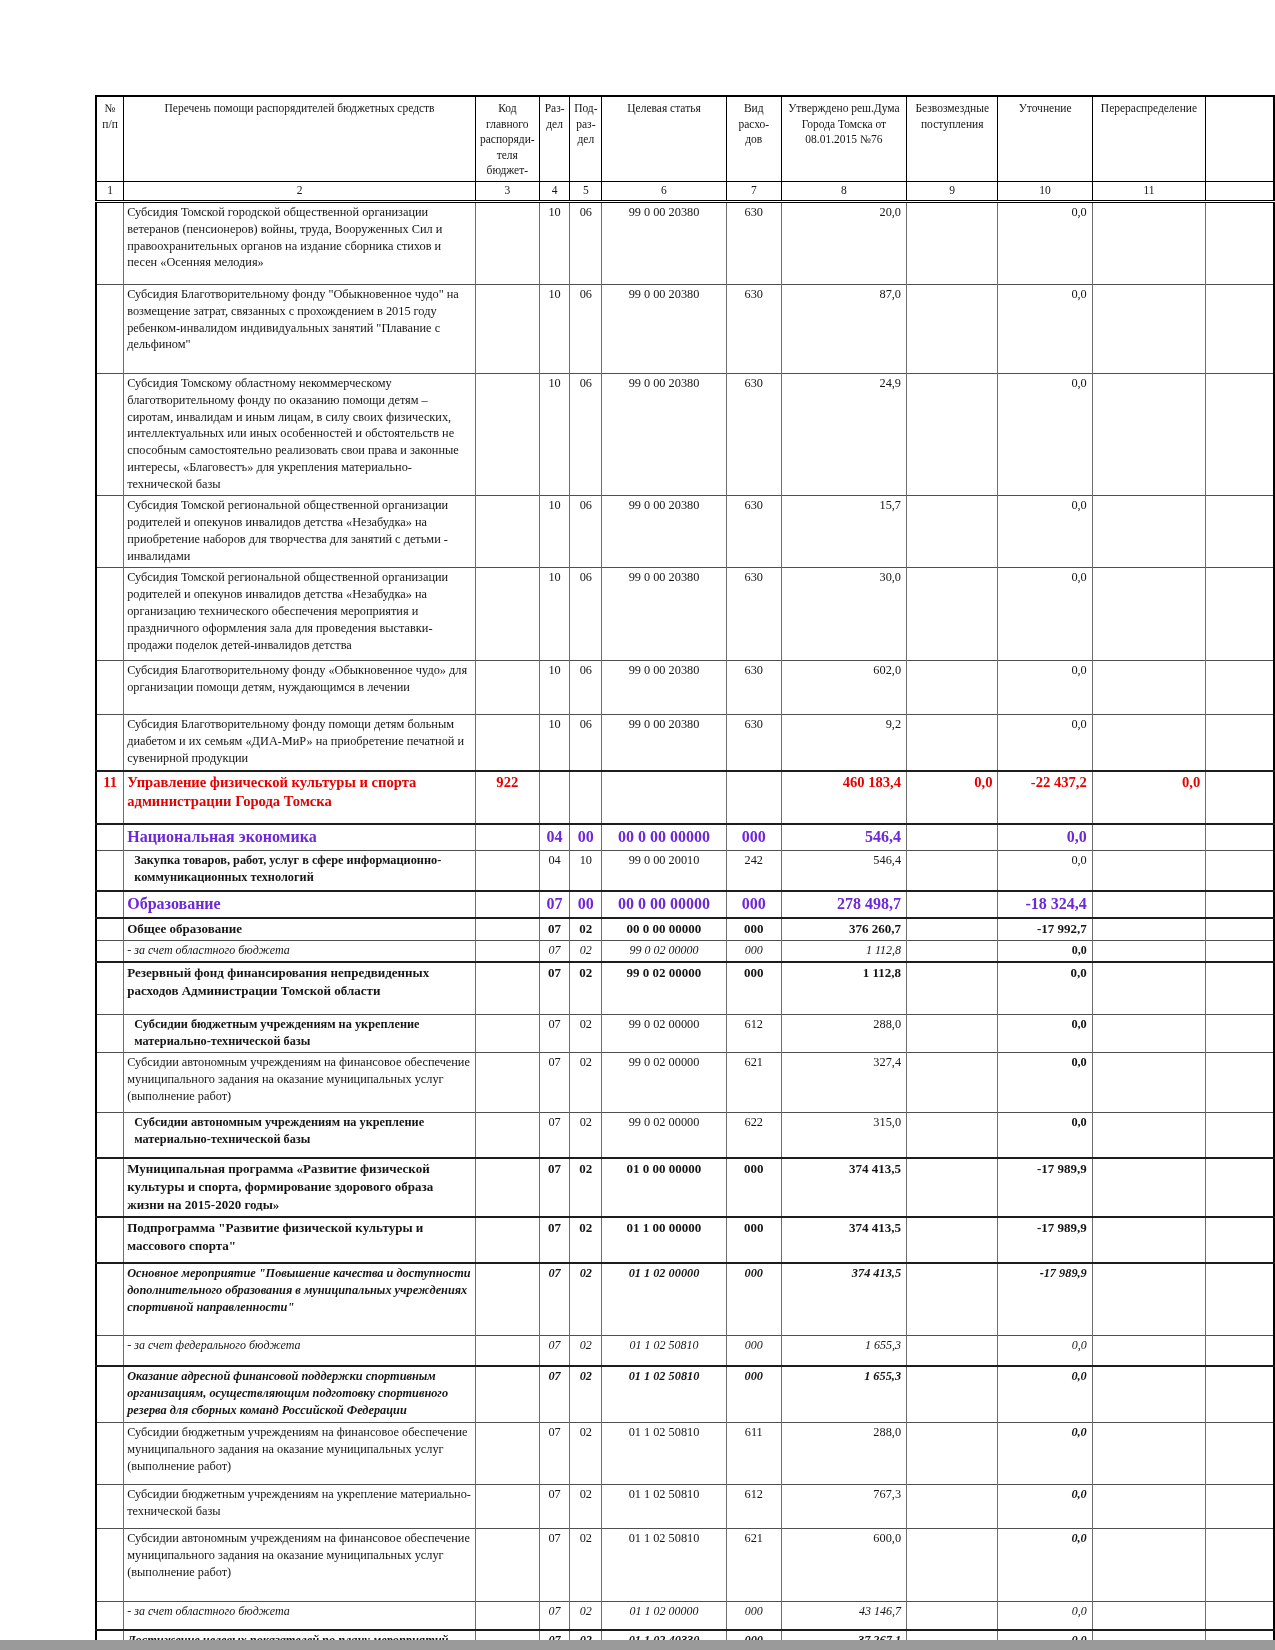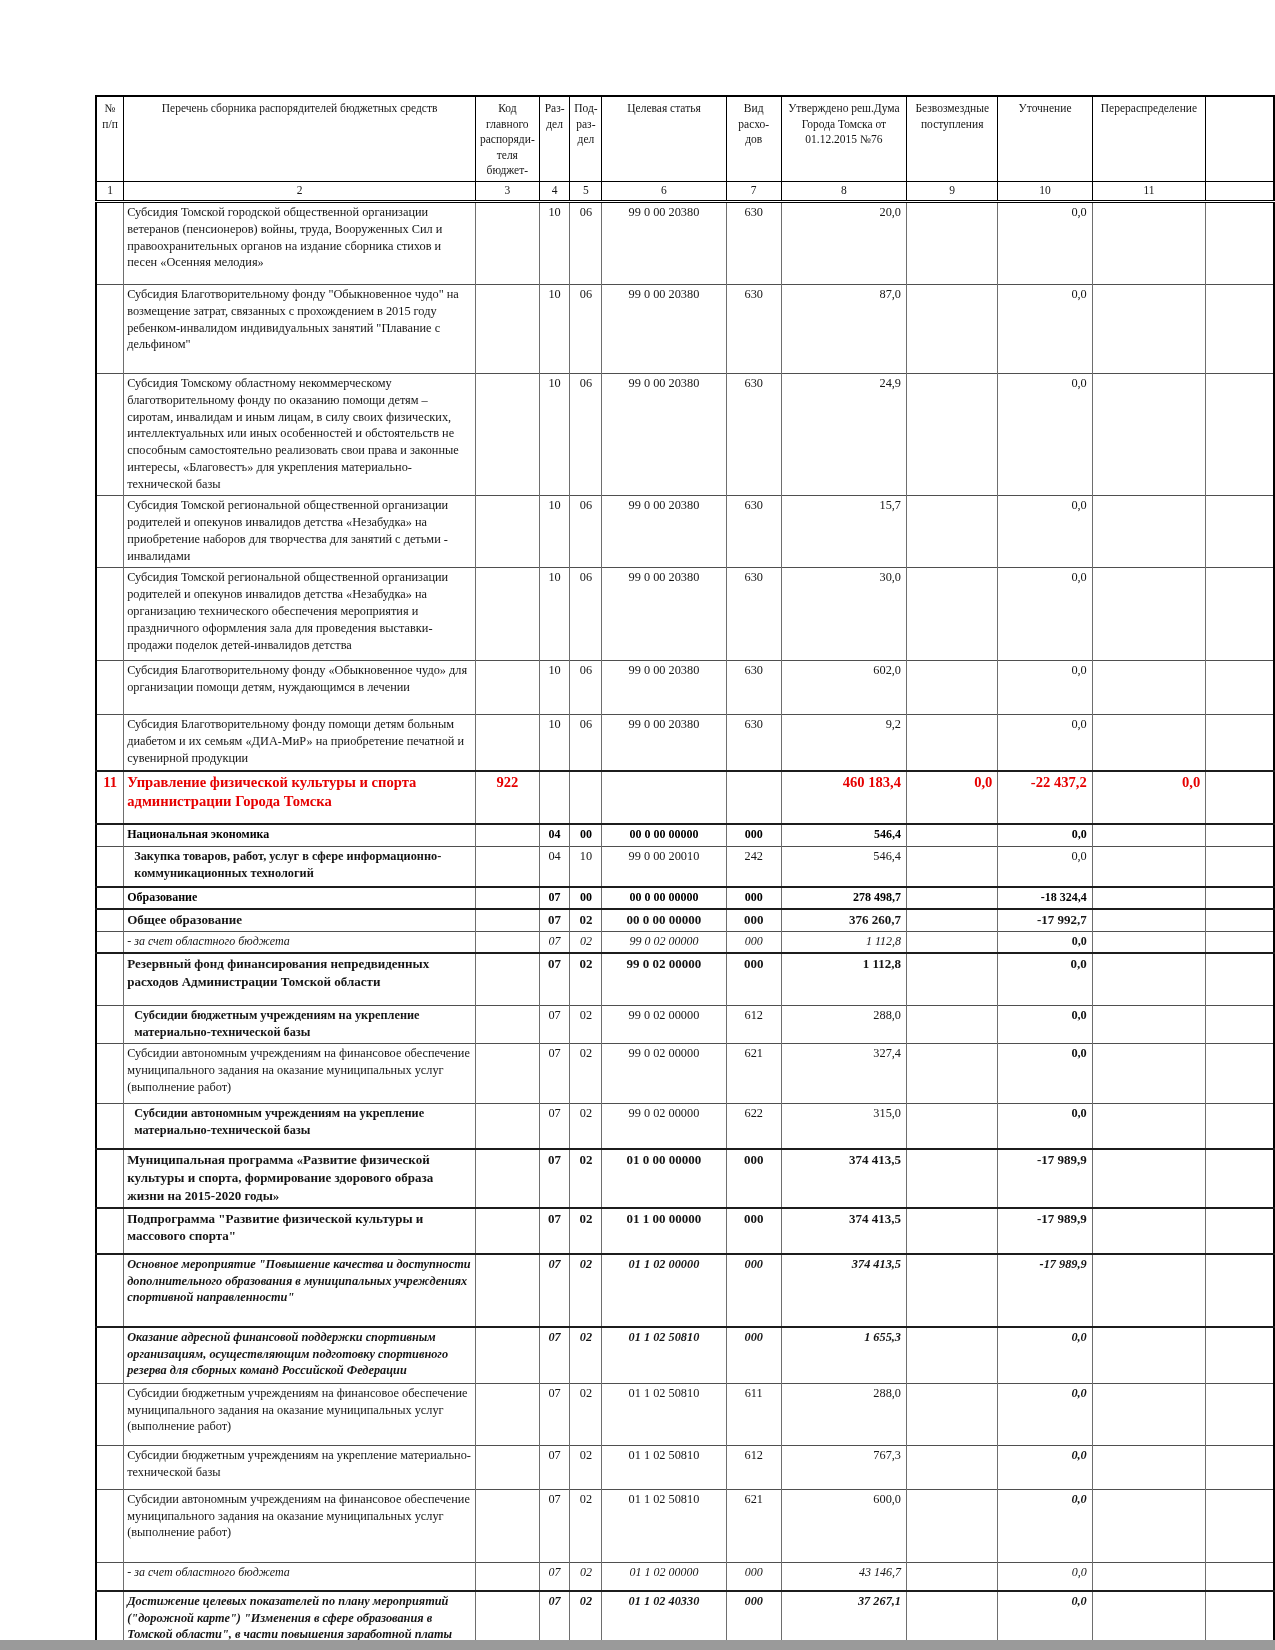--- a/index.html
+++ b/index.html
@@ -23,21 +23,21 @@
   td{
     border-left:1px solid #6e6e6e;border-right:1px solid #6e6e6e;
     vertical-align:top;padding:1px 3px 2px;font-size:12.3px;line-height:1.38;
     overflow:hidden;word-wrap:break-word;
   }
   td.c{text-align:center;}
   td.r{text-align:right;padding-right:5px;}
   tbody tr td{border-top:1px solid #4f4f4f;}
   tbody tr.sec td{border-top:2px solid #1c1c1c;}
   tr.st-bold td{font-weight:bold;font-size:13px;}
-  tr.st-blue td{font-weight:bold;color:#000000;font-size:12px;}
+  tr.st-blue td{font-weight:bold;color:#6d28d9;font-size:16px;}
   tr.st-red td{font-weight:bold;color:#e60000;font-size:14.6px;line-height:1.3;}
   tr.st-italic td{font-style:italic;font-size:12px;}
   tr.st-bolditalic td{font-weight:bold;font-style:italic;font-size:12.3px;}
   td.indent1{padding-left:10px;font-weight:bold;}
   .adj-b{font-weight:bold;font-style:normal;}
   .adj-bi{font-weight:bold;font-style:italic;}
 </style>
 </head>
 <body>
 
@@ -53,27 +53,27 @@
       <col style="width:56px">
         <col style="width:128px">
         <col style="width:92px">
       <col style="width:96px">
         <col style="width:114px">
         <col style="width:71px">
     </colgroup>
     <thead>
       <tr class="labels">
           <th>№ п/п</th>
-          <th>Перечень сборника распорядителей бюджетных средств</th>
+          <th>Перечень помощи распорядителей бюджетных средств</th>
           <th>Код главного распоряди- теля бюджет-</th>
           <th>Раз- дел</th>
           <th>Под- раз- дел</th>
           <th>Целевая статья</th>
           <th>Вид расхо- дов</th>
-          <th>Утверждено реш.Дума Города Томска от 01.12.2015 №76</th>
+          <th>Утверждено реш.Дума Города Томска от 08.01.2015 №76</th>
           <th>Безвозмездные поступления</th>
           <th>Уточнение</th>
           <th>Перераспределение</th>
           <th></th>
         </tr>
       <tr class="nums">
           <th>1</th>
           <th>2</th>
           <th>3</th>
           <th>4</th>
@@ -361,20 +361,34 @@
           <td class="c">07</td>
           <td class="c">02</td>
           <td class="c">01 1 02 00000</td>
           <td class="c">000</td>
           <td class="r">374 413,5</td>
           <td class="r"></td>
           <td class="r">-17 989,9</td>
           <td class="r"></td>
           <td></td>
         </tr>
+        <tr class="st-italic">
+          <td class="c" style="height: 26px;"></td>
+          <td>- за счет федерального бюджета</td>
+          <td class="c"></td>
+          <td class="c">07</td>
+          <td class="c">02</td>
+          <td class="c">01 1 02 50810</td>
+          <td class="c">000</td>
+          <td class="r">1 655,3</td>
+          <td class="r"></td>
+          <td class="r">0,0</td>
+          <td class="r"></td>
+          <td></td>
+        </tr>
         <tr class="st-bolditalic sec">
           <td class="c" style="height: 52px;"></td>
           <td>Оказание адресной финансовой поддержки спортивным организациям, осуществляющим подготовку спортивного резерва для сборных команд Российской Федерации</td>
           <td class="c"></td>
           <td class="c">07</td>
           <td class="c">02</td>
           <td class="c">01 1 02 50810</td>
           <td class="c">000</td>
           <td class="r">1 655,3</td>
           <td class="r"></td>

